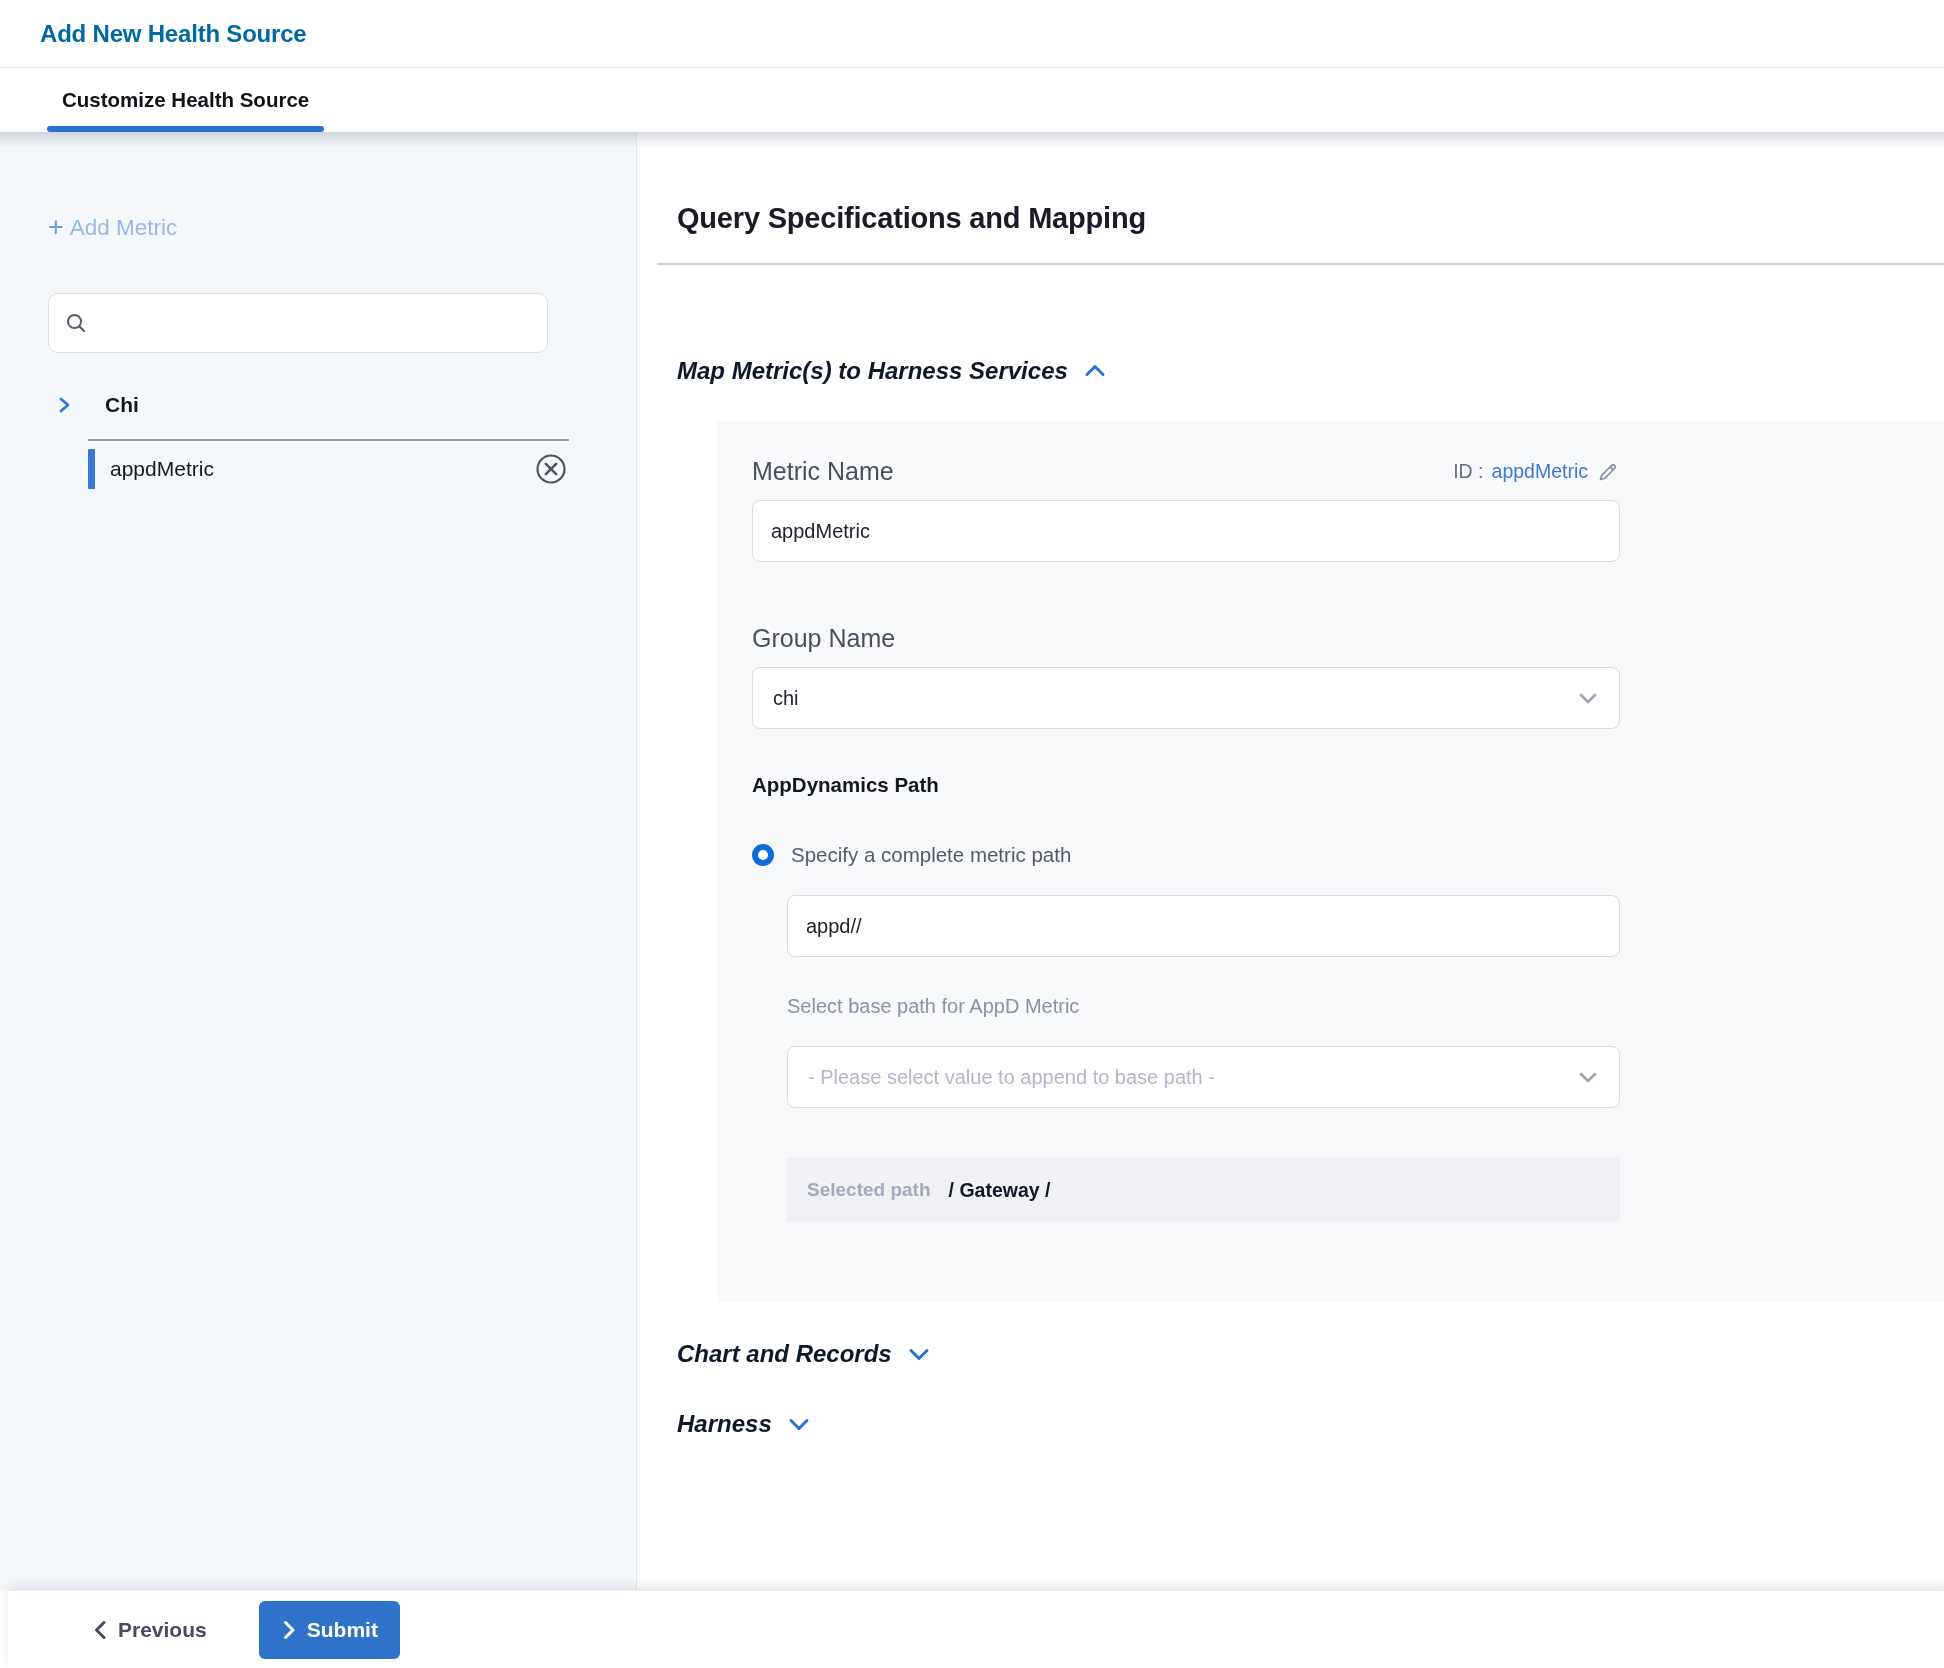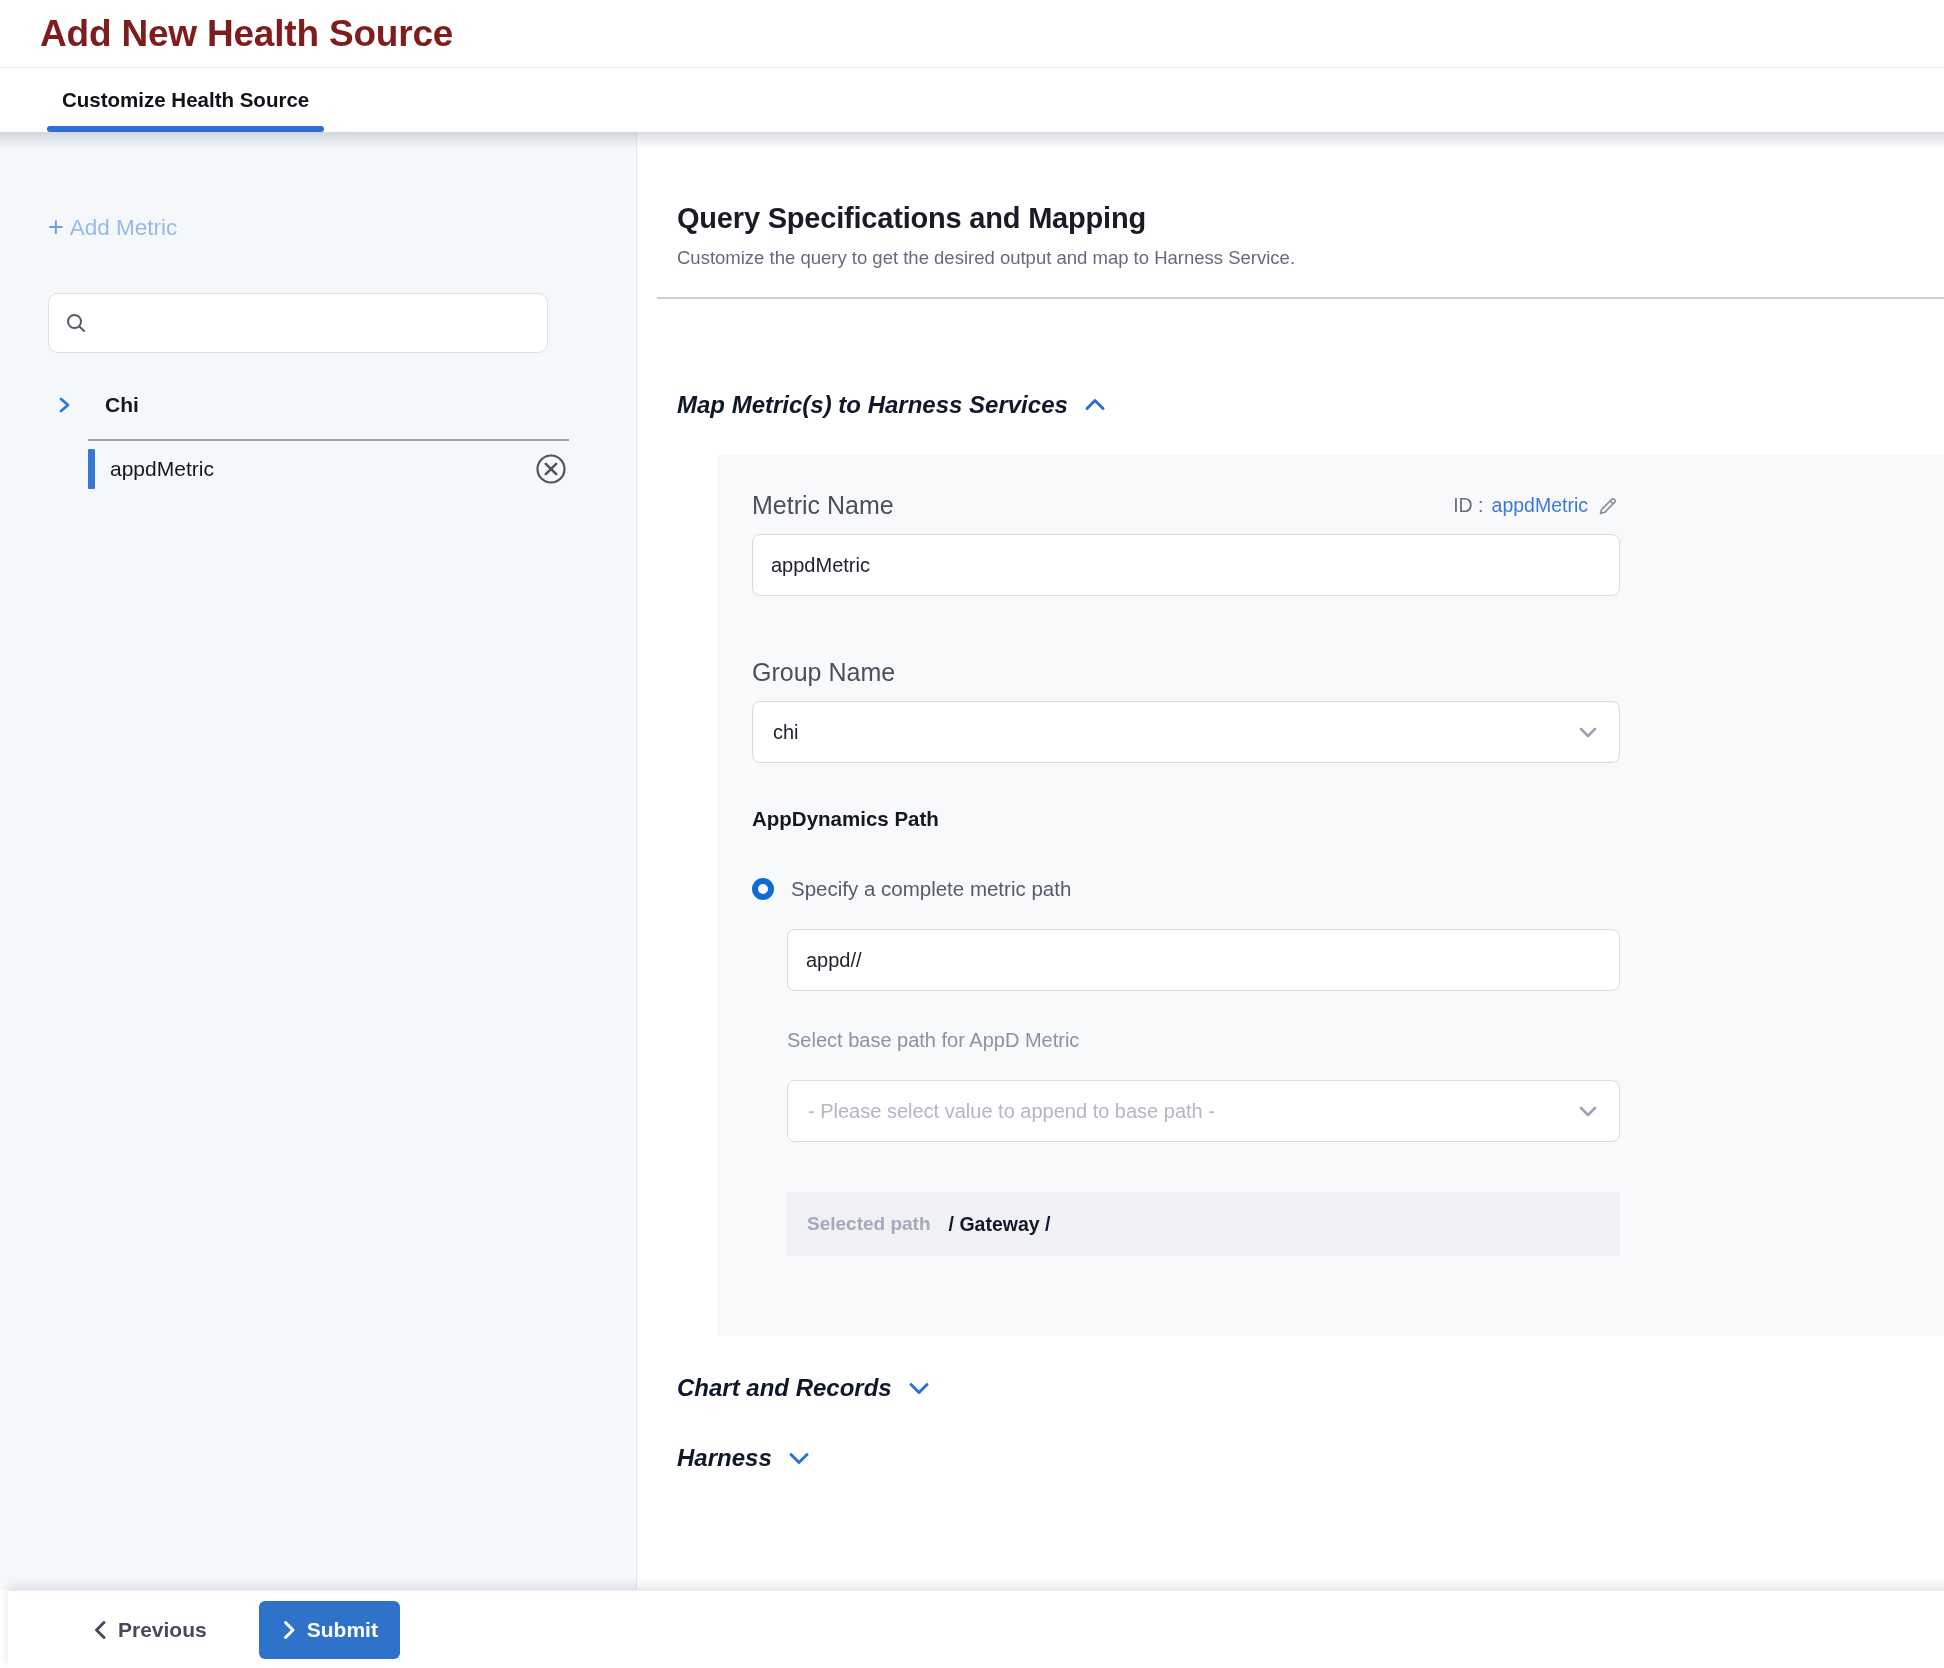--- a/index.html
+++ b/index.html
@@ -10,21 +10,21 @@
     color: #1b1d29;
     overflow: hidden;
   }
   .app { position: relative; width: 1944px; height: 1668px; overflow: hidden; background:#fff; }
 
   
   .hdr {
     height: 68px; display: flex; align-items: center;
     padding-left: 40px; border-bottom: 1px solid #e6e6ea; background: #fff;
   }
-  .hdr h1 { font-size: 37px; font-weight: 700; color: #7f1d1d; letter-spacing: -0.2px; }
+  .hdr h1 { font-size: 24px; font-weight: 700; color: #0369a1; letter-spacing: -0.2px; }
 
   
   .tabbar {
     height: 64px; display: flex; align-items: stretch; gap: 18px;
     padding-left: 47px; background: #fff; position: relative;
   }
   .tab {
     position: relative; display: flex; align-items: center;
     padding: 0 15px; font-size: 20.5px; color: #34364a; font-weight: 600; cursor: pointer;
   }
@@ -203,21 +203,20 @@
             <circle cx="18" cy="18" r="13.5" fill="none" stroke="#4e5361" stroke-width="2.2"></circle>
             <line x1="12.8" y1="12.8" x2="23.2" y2="23.2" stroke="#4e5361" stroke-width="2.6" stroke-linecap="round"></line>
             <line x1="23.2" y1="12.8" x2="12.8" y2="23.2" stroke="#4e5361" stroke-width="2.6" stroke-linecap="round"></line>
           </svg>
         </span>
       </div>
     </aside>
 
     <main class="main">
       <h2>Query Specifications and Mapping</h2>
-      <p class="subtitle">Customize the query to get the desired output and map to Harness Service.</p>
       <div class="top-divider"></div>
 
       <div class="section-head sh-map">
         <span class="st">Map Metric(s) to Harness Services</span>
         <svg width="24" height="18" viewBox="0 0 24 18">
           <polyline points="4,12.5 12,4.5 20,12.5" fill="none" stroke="#2e6fd3" stroke-width="3" stroke-linecap="round" stroke-linejoin="round"></polyline>
         </svg>
       </div>
 
       <section class="panel">

